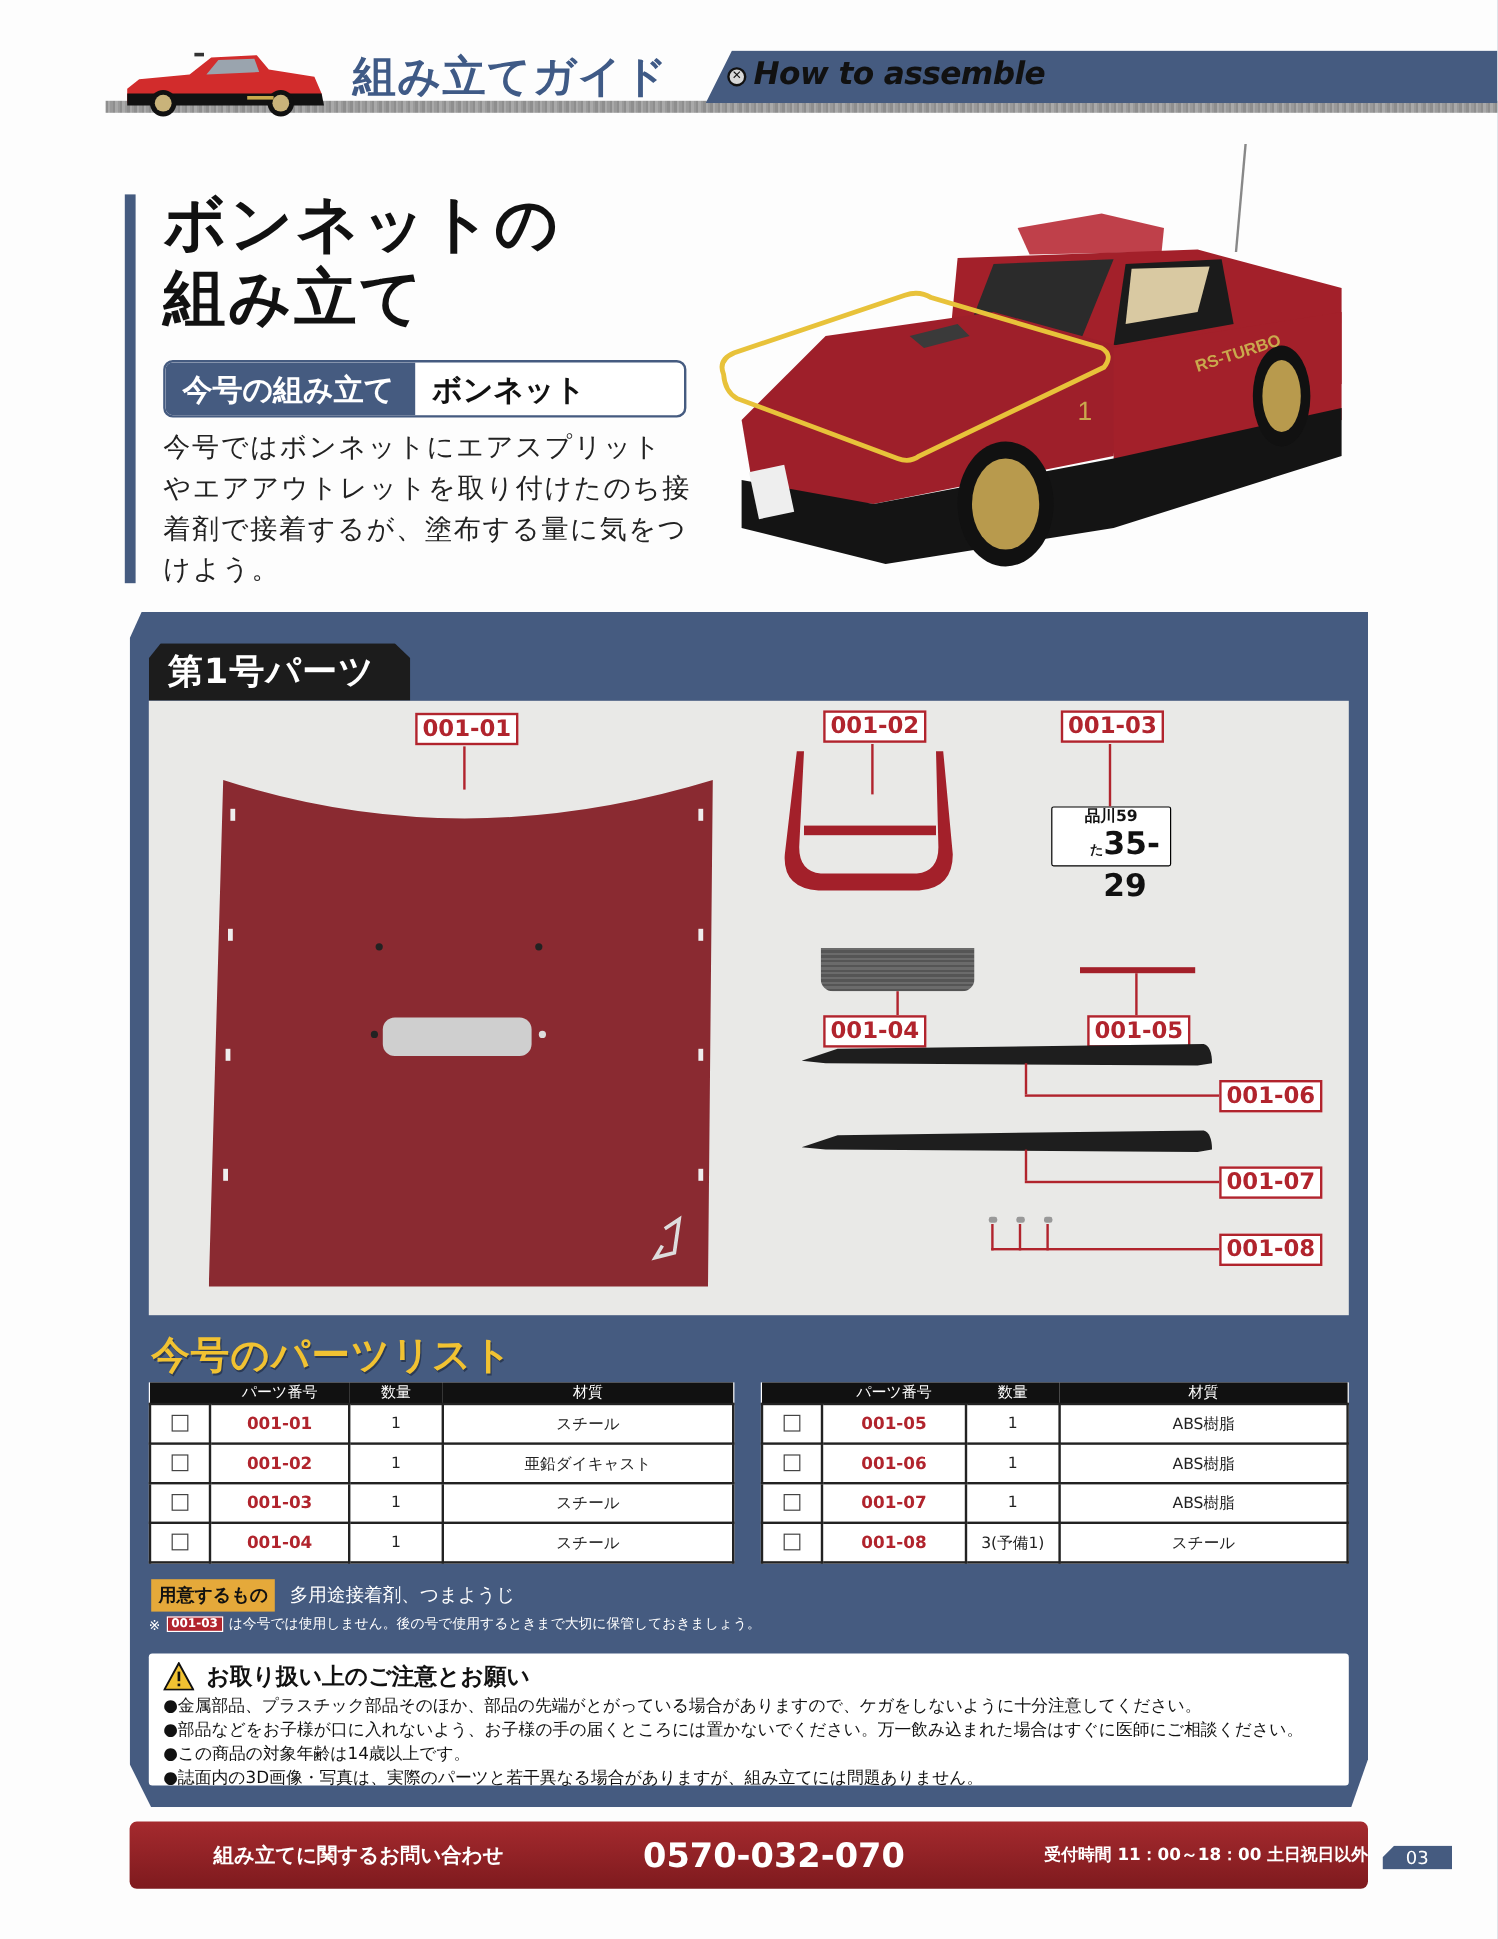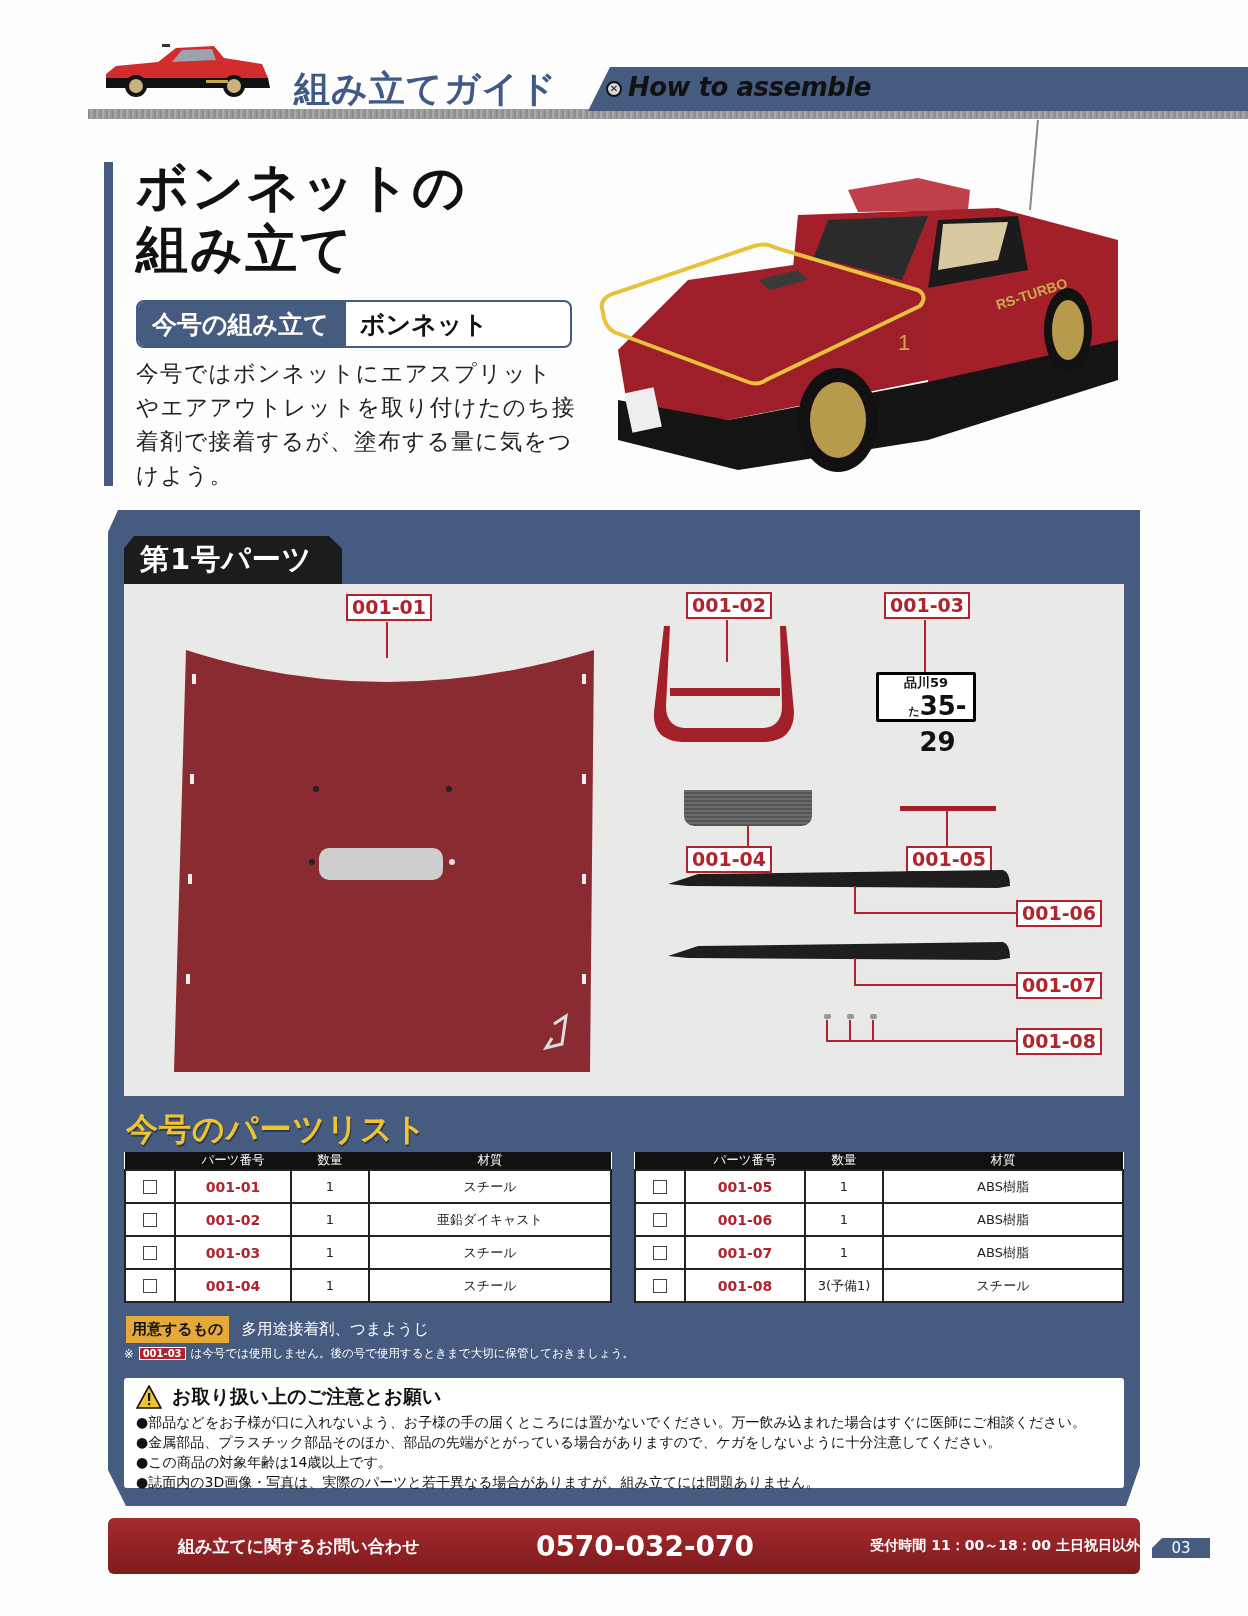--- a/index.html
+++ b/index.html
@@ -1,20 +1,20 @@
 <!DOCTYPE html>
 <html><head>
 <meta charset="utf-8">
 <style>
   * { box-sizing: border-box; margin: 0; padding: 0; }
   html, body { width: 1248px; height: 1616px; background: #fdfdfd; overflow: hidden; }
   body { position: relative; font-family: "DejaVu Sans", "Liberation Sans", sans-serif; color: #1a1a1a; }
 
   
-  .hdr { position: absolute; left: 88px; top: 61px; width: 1160px; height: 58px; }
+  .hdr { position: absolute; left: 88px; top: 36px; width: 1160px; height: 58px; }
   .hdr-gray { position: absolute; left: 0; top: 48px; width: 1160px; height: 10px;
     background: repeating-linear-gradient(90deg, #8e8e8e 0 2px, #a9a9a9 2px 4px, #9a9a9a 4px 6px); }
   .hdr-blue { position: absolute; left: 500px; top: 6px; width: 660px; height: 44px; background: #455b80;
     clip-path: polygon(22px 0, 100% 0, 100% 100%, 0 100%); }
   .hdr-title-jp { position: absolute; left: 206px; top: 4px; font-size: 36px; font-weight: bold; color: #3f5a86; letter-spacing: 1px; }
   .hdr-screw { position: absolute; left: 518px; top: 20px; width: 16px; height: 16px; border-radius: 50%;
     background: #d8d8d8; border: 2px solid #111; display: flex; align-items: center; justify-content: center; font-size: 10px; line-height: 1; color: #111; }
   .hdr-title-en { position: absolute; left: 540px; top: 11px; font-size: 26px; font-weight: bold; font-style: italic; color: #111; letter-spacing: -0.5px; }
 
   
@@ -151,21 +151,21 @@
   <div class="cline" style="left:262px;top:38px;width:2px;height:36px;"></div>
   <div class="callout" style="left:222px;top:10px;">001-01</div>
 
   <svg style="position:absolute;left:520px;top:32px;" width="160" height="130" viewBox="0 0 160 130">
     <path d="M20 10 L26 10 L22 90 Q22 110 40 112 L120 112 Q138 110 138 90 L136 10 L142 10 L150 96 Q150 124 122 126 L38 126 Q8 124 10 96 Z" fill="#a3202a"></path>
     <rect x="26" y="72" width="110" height="8" fill="#a3202a"></rect>
   </svg>
   <div class="cline" style="left:602px;top:36px;width:2px;height:42px;"></div>
   <div class="callout" style="left:562px;top:8px;">001-02</div>
 
-  <div style="position:absolute;left:752px;top:88px;width:100px;height:50px;background:#fff;border:3px solid #000000;border-radius:2px;text-align:center;">
+  <div style="position:absolute;left:752px;top:88px;width:100px;height:50px;background:#fff;border:1px solid #000000;border-radius:2px;text-align:center;">
     <div style="font-size:13px;font-weight:bold;color:#111;line-height:16px;">品川59</div>
     <div style="font-size:26px;font-weight:bold;color:#111;line-height:30px;padding-left:23px;"><span style="font-size:11px;">た</span><span>35-29</span></div>
   </div>
   <div class="cline" style="left:800px;top:36px;width:2px;height:52px;"></div>
   <div class="callout" style="left:760px;top:8px;">001-03</div>
 
   <div style="position:absolute;left:560px;top:206px;width:128px;height:36px;border-radius:0 0 10px 10px;background:repeating-linear-gradient(0deg,#555 0 2px,#6b6b6b 2px 4px),#555;"></div>
   <div class="cline" style="left:623px;top:242px;width:2px;height:20px;"></div>
   <div class="callout" style="left:562px;top:262px;">001-04</div>
 
@@ -294,22 +294,22 @@
 <div class="caution">
   <div class="head">
     <svg class="tri" viewBox="0 0 26 24">
       <path d="M13 1 L25 23 L1 23 Z" fill="#f1c232" stroke="#111" stroke-width="1.6"></path>
       <rect x="12" y="8" width="2.2" height="8" fill="#111"></rect>
         <rect x="12" y="18" width="2.2" height="2.2" fill="#111"></rect>
     </svg>
     <span>お取り扱い上のご注意とお願い</span>
   </div>
   <ul>
+    <li>金属部品、プラスチック部品そのほか、部品の先端がとがっている場合がありますので、ケガをしないように十分注意してください。</li>
     <li>部品などをお子様が口に入れないよう、お子様の手の届くところには置かないでください。万一飲み込まれた場合はすぐに医師にご相談ください。</li>
-    <li>金属部品、プラスチック部品そのほか、部品の先端がとがっている場合がありますので、ケガをしないように十分注意してください。</li>
     <li>この商品の対象年齢は14歳以上です。</li>
     <li>誌面内の3D画像・写真は、実際のパーツと若干異なる場合がありますが、組み立てには問題ありません。</li>
   </ul>
 </div>
 
 <div class="footer">
   <span class="lbl">組み立てに関するお問い合わせ</span>
   <span class="tel">0570-032-070</span>
   <span class="hrs">受付時間 11：00～18：00 土日祝日以外</span>
 </div>

